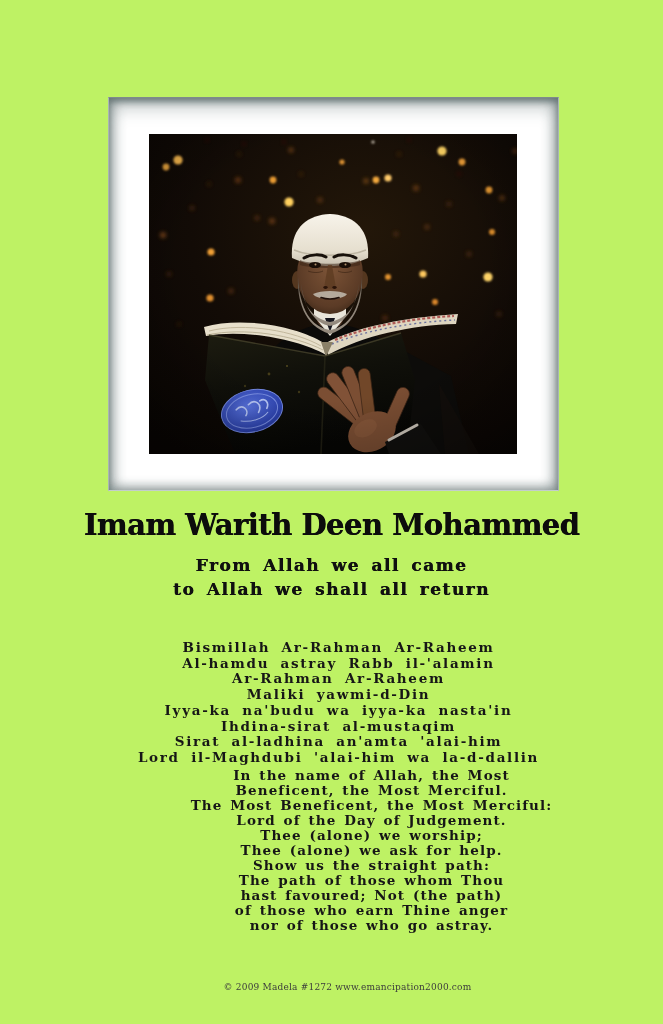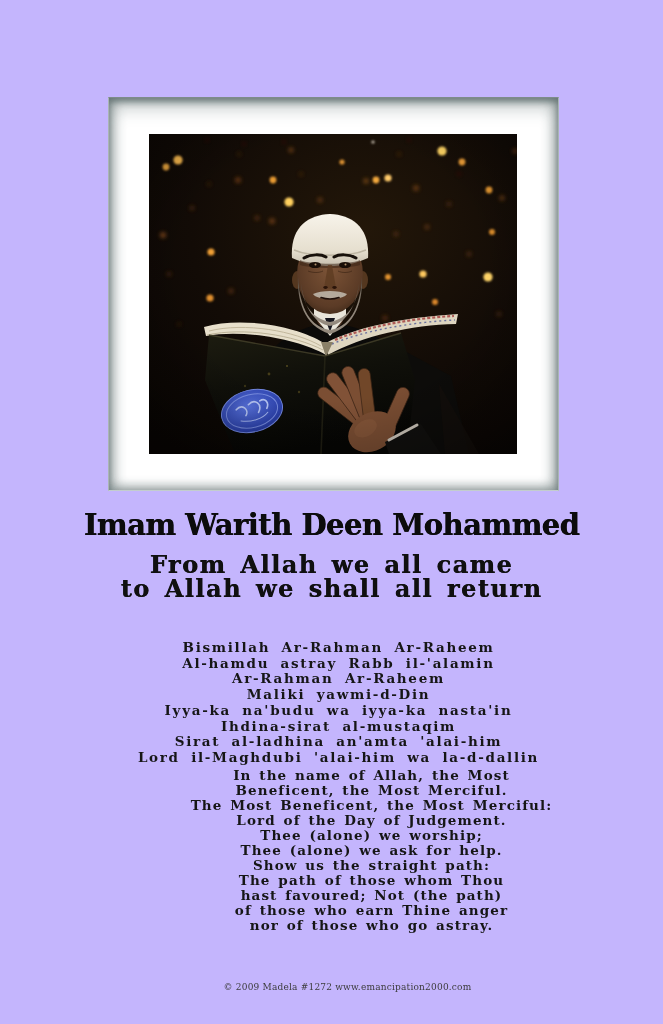--- a/index.html
+++ b/index.html
@@ -1,18 +1,18 @@
 <!DOCTYPE html>
 <html><head>
 <meta charset="utf-8">
 <style>
   html,body{margin:0;padding:0;background:#ffffff;}
   .poster{
     position:relative;width:663px;height:1024px;margin:0 auto;
-    background:#c4b5fd;overflow:hidden;
+    background:#bef264;overflow:hidden;
     font-family:"DejaVu Serif", serif;color:#111;
   }
   
   .frame{
     position:absolute;left:108px;top:97px;width:449px;height:392px;
     background:#ffffff;
     border-top:1px solid #7e8b8b;
     border-left:1px solid #a9b5b5;
     border-right:1px solid #a9b5b5;
     border-bottom:1px solid #c3cdcd;
@@ -24,21 +24,21 @@
       inset 0 -6px 10px rgba(70,88,88,.22);
   }
   .photo{position:absolute;left:40px;top:36px;width:368px;height:320px;}
   .photo svg{display:block;width:100%;height:100%;}
   
   .center{position:absolute;left:0;width:100%;text-align:center;}
   .title{
     top:508px;font-size:29px;font-weight:bold;letter-spacing:-0.5px;
     color:#0c0c0c;text-shadow:0.5px 0 0 #0c0c0c;
   }
-  .subtitle{top:553px;font-size:24px;font-weight:bold;line-height:24px;
+  .subtitle{top:553px;font-size:17px;font-weight:bold;line-height:24px;
     letter-spacing:1.5px;word-spacing:4px;color:#101010;
     text-shadow:0.4px 0 0 #101010;}
   .translit{top:640px;font-size:13.5px;font-weight:bold;line-height:15.7px;
     letter-spacing:1.7px;word-spacing:5px;color:#161616;margin-left:7px;}
   .translation{top:768px;font-size:13.5px;font-weight:bold;line-height:15px;
     letter-spacing:1.1px;word-spacing:2px;color:#161616;padding-left:40px;}
   .footer{top:982px;font-size:9px;letter-spacing:0.2px;color:#3c3c3c;margin-left:16px;}
 </style>
 </head>
 <body>

